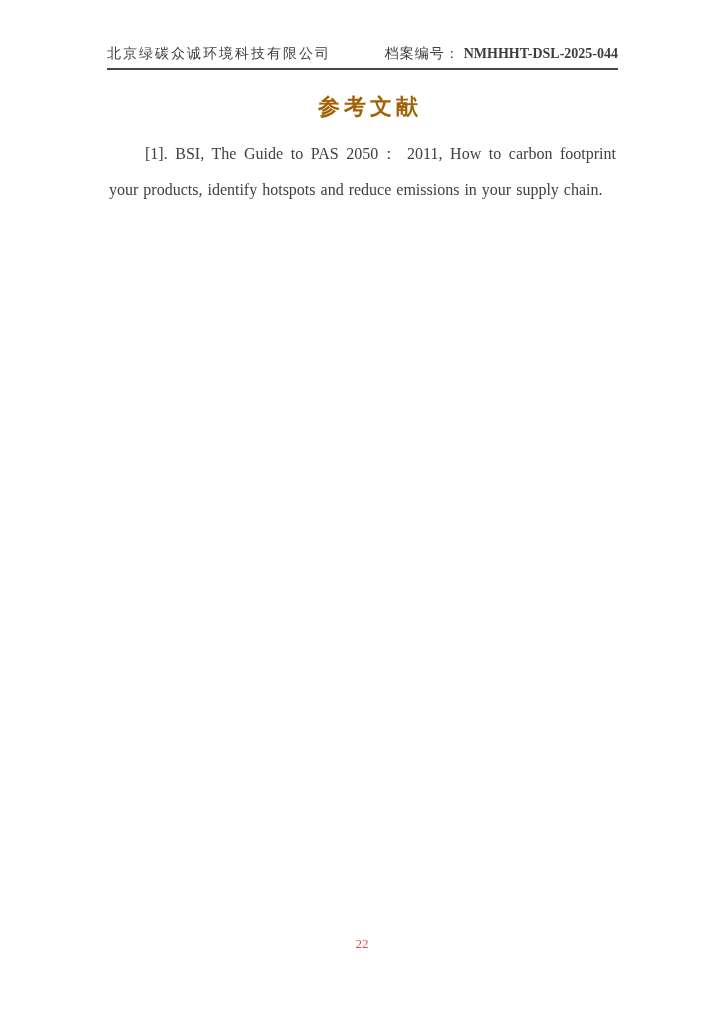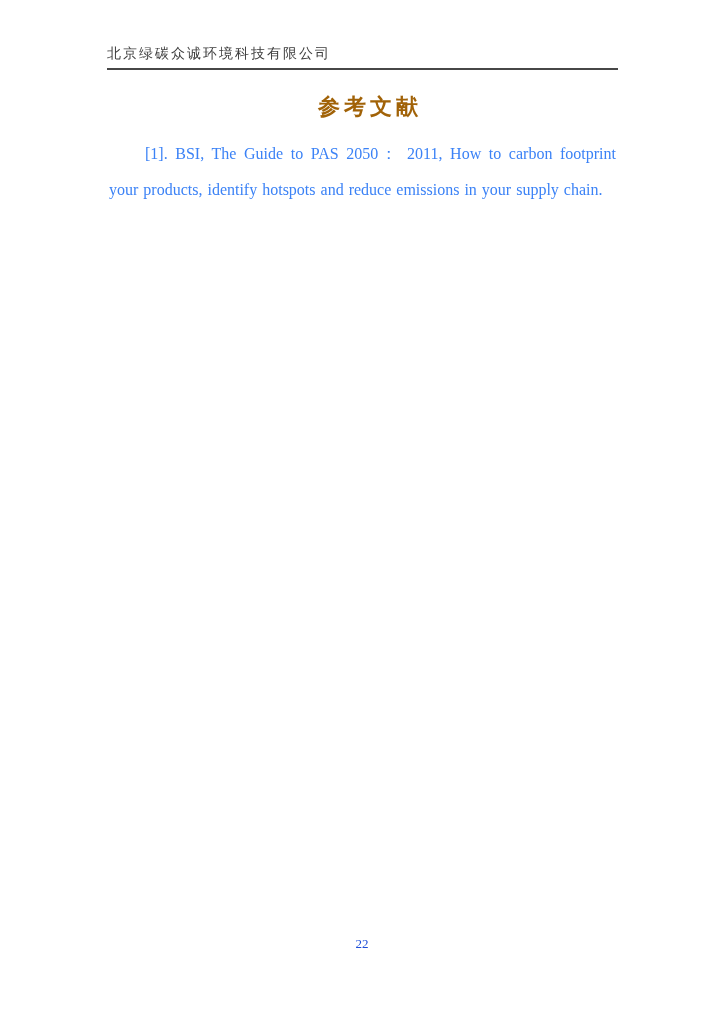--- a/index.html
+++ b/index.html
@@ -62,39 +62,42 @@
     top: 136px;
     width: 507px;
   }
   .content p.reference {
     margin: 0;
     font-size: 16px;
     line-height: 35.5px;
     text-align: justify;
     text-indent: 36px;
     word-spacing: 1px;
-    color: #3b82f6;
+    color: #404040;
   }
   .footer {
     position: absolute;
     left: 0;
     top: 936px;
     width: 724px;
     text-align: center;
     font-size: 13px;
-    color: #1d4ed8;
+    color: #ef4444;
   }
 </style>
 </head>
 <body>
 
 <div class="page">
 
   <div class="header">
     <span class="company">北京绿碳众诚环境科技有限公司</span>
+    <span class="doc-id">
+      <span class="label">档案编号：</span><span class="value">NMHHHT-DSL-2025-044</span>
+    </span>
   </div>
 
   <div class="doc-title">参考文献</div>
 
   <div class="content">
     <p class="reference">[1]. BSI, The Guide to PAS 2050： 2011, How to carbon footprint your products, identify hotspots and reduce emissions in your supply chain.</p>
   </div>
 
   <div class="footer">
     <span>22</span>

